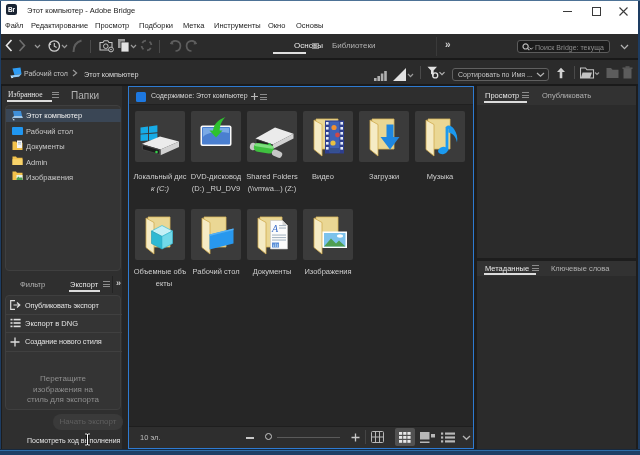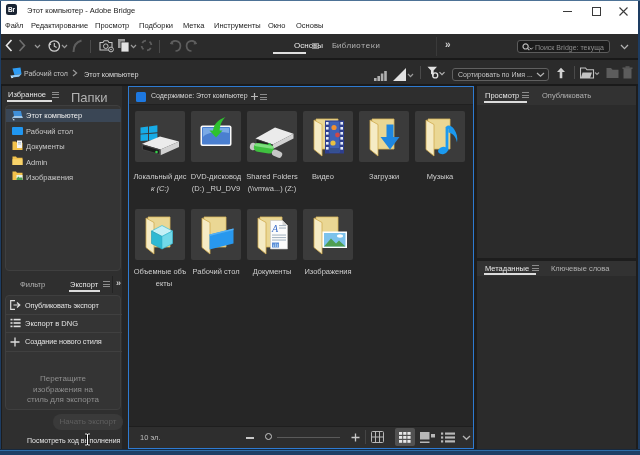--- a/index.html
+++ b/index.html
@@ -94,21 +94,21 @@
     <path d="M11.2 4 A5 5 0 1 0 6.5 11" stroke="#5e5e5e" stroke-width="1.7" fill="none"></path>
   </svg>
 
   <div class="abs" style="left:274px;top:41px;font-size:8px;color:#ededed;margin-left:20px;">Основы</div>
   <div class="abs" style="left:273px;top:52px;width:33px;height:2px;background:#e0e0e0;"></div>
   <div class="abs" style="left:312px;top:42px;width:7px;height:7px;">
     <div style="height:1px;background:#8c8c8c;margin-top:1px;"></div>
     <div style="height:1px;background:#8c8c8c;margin-top:1.5px;"></div>
     <div style="height:1px;background:#8c8c8c;margin-top:1.5px;"></div>
   </div>
-  <div class="abs" style="left:332px;top:41px;font-size:8px;color:#b2b2b2;font-family:Liberation Mono, monospace;">Библиотеки</div>
+  <div class="abs" style="left:332px;top:41px;font-size:8px;color:#b2b2b2;">Библиотеки</div>
   <div class="abs" style="left:436px;top:37px;width:1px;height:19px;background:#3a3a3a;"></div>
   <div class="abs" style="left:445px;top:39px;font-size:10px;color:#d0d0d0;font-weight:bold;">»</div>
 
   <div class="abs" style="left:517px;top:40px;width:93px;height:13px;background:#1b1b1b;border:1px solid #5c5c5c;border-radius:3px;box-sizing:border-box;"></div>
   <svg class="abs" style="left:522px;top:43px;" width="12" height="9" viewBox="0 0 12 9">
     <circle cx="3.6" cy="3.4" r="2.6" stroke="#b8b8b8" stroke-width="1.2" fill="none"></circle>
     <path d="M5.5 5.3 L7.4 7.2" stroke="#b8b8b8" stroke-width="1.2"></path>
     <path d="M7.6 4.6 L9.2 6.3 L10.8 4.6" stroke="#b8b8b8" stroke-width="1" fill="none"></path>
   </svg>
   <div class="abs" style="left:535px;top:43.5px;font-size:7px;color:#8e8e8e;">Поиск Bridge: текуща</div>
@@ -180,28 +180,28 @@
     <rect x="1.5" y="3" width="8" height="9.5" fill="#5c5c5c"></rect>
     <rect x="0.5" y="1.5" width="10" height="1.4" fill="#5c5c5c"></rect>
     <rect x="3.5" y="0.3" width="4" height="1.4" fill="#5c5c5c"></rect>
   </svg>
 </div>
 
 <div class="abs" style="left:2px;top:86px;width:120px;height:363px;background:#2f2f2f;"></div>
 <div class="abs" style="left:122px;top:86px;width:6px;height:363px;background:#252525;"></div>
 <div id="left-panel">
 
-  <div class="abs" style="left:8px;top:89.5px;font-size:7.5px;color:#e6e6e6;">Избранное</div>
+  <div class="abs" style="left:8px;top:89.5px;font-size:7.5px;color:#e6e6e6;font-family:Liberation Serif, serif;">Избранное</div>
   <div class="abs" style="left:7px;top:100px;width:45px;height:2px;background:#dcdcdc;"></div>
   <div class="abs" style="left:52px;top:90.5px;width:7px;height:7px;">
     <div style="height:1px;background:#8c8c8c;margin-top:1px;"></div>
     <div style="height:1px;background:#8c8c8c;margin-top:1.5px;"></div>
     <div style="height:1px;background:#8c8c8c;margin-top:1.5px;"></div>
   </div>
-  <div class="abs" style="left:71px;top:89.5px;font-size:13px;color:#b2b2b2;text-align:center;">Папки</div>
+  <div class="abs" style="left:71px;top:89.5px;font-size:10px;color:#b2b2b2;text-align:center;">Папки</div>
 
   <div class="abs" style="left:5px;top:105px;width:116px;height:166px;background:#343434;border:1px solid #3f3f3f;border-radius:4px;box-sizing:border-box;"></div>
   <div class="abs" style="left:6px;top:109px;width:115px;height:13px;background:#3a4655;"></div>
 
   <svg class="abs" style="left:11px;top:110px;" width="12" height="11" viewBox="0 0 12 11">
     <path d="M2 1 L10 1 L11 6 L3 6 z" fill="#3f8fd9"></path>
     <path d="M3 6 L11 6 L12 8 L1 8 z" fill="#9fc6e8"></path>
     <path d="M1 8 L4 10 L2.5 10.5 z" fill="#d0e6f8"></path>
   </svg>
   <div class="abs" style="left:26px;top:111px;font-size:7.5px;color:#efefef;">Этот компьютер</div>

